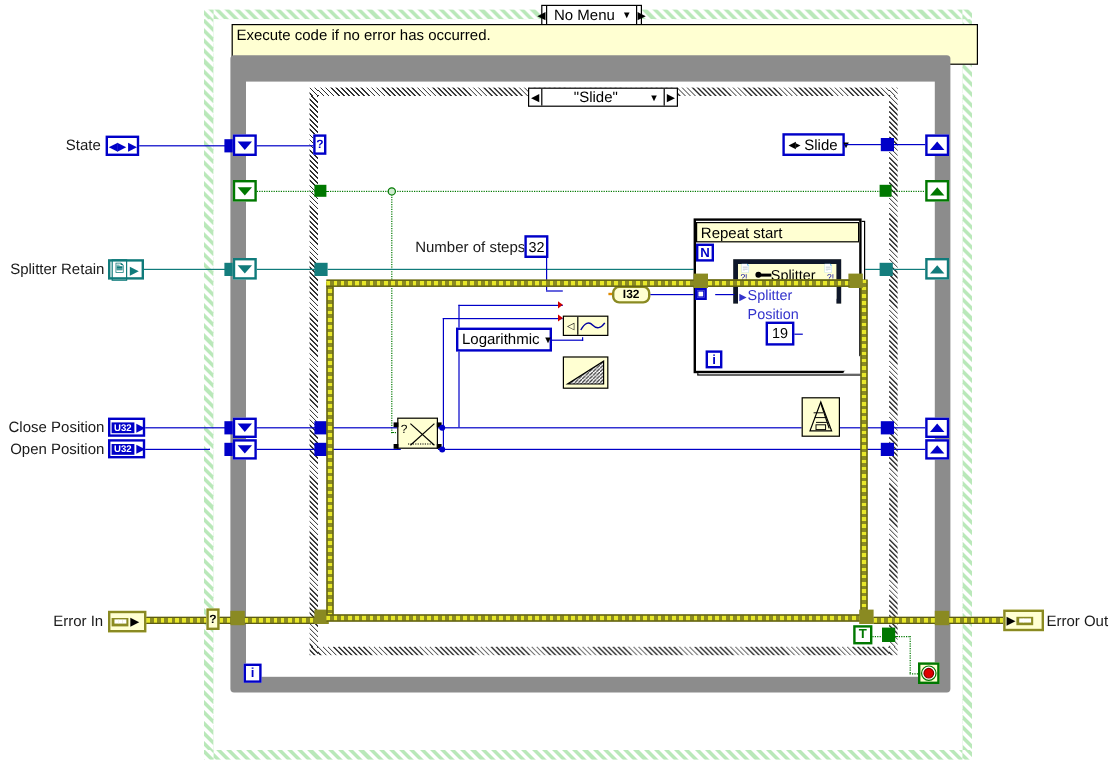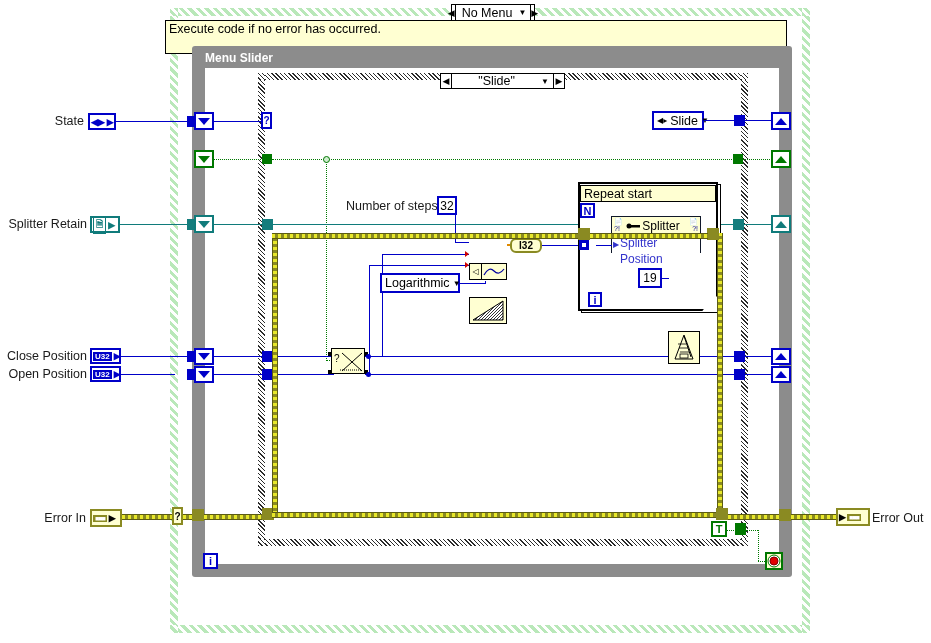--- a/index.html
+++ b/index.html
@@ -88,21 +88,21 @@
   .iterbox{border:2px solid #0000c8;background:#fff;color:#0000c8;font-size:11px;
            font-weight:bold;display:flex;align-items:center;justify-content:center;}
   .nbox{border:2px solid #0000c8;background:#fff;color:#0000c8;font-size:11px;
         font-weight:bold;display:flex;align-items:center;justify-content:center;}
   .tbox{border:2px solid #007800;background:#fff;color:#007800;font-size:11px;
         font-weight:bold;display:flex;align-items:center;justify-content:center;}
   .stopbox{border:2px solid #007800;background:#fff;display:flex;align-items:center;justify-content:center;}
   .i32box{border:2px solid #8a8a22;background:#ffffd2;color:#000;font-size:10px;font-weight:bold;
           display:flex;align-items:center;justify-content:center;border-radius:6px;}
 
-  .subvi{border:1px solid #0f172a;background:#ffffd2;}
+  .subvi{border:4px solid #0f172a;background:#ffffd2;}
   .subvi-title{display:flex;align-items:center;justify-content:center;
                font-size:12px;color:#000;height:17px;border-bottom:1px solid #000;position:relative;}
   .subvi-sub{font-size:12px;color:#3333cc;padding-left:8px;line-height:16px;}
   .func{border:1px solid #000;background:#ffffd2;position:relative;}
   .selnode{border:1px solid #000;background:#ffffd2;position:relative;}
   .orange-wire{position:absolute;height:2px;background:#e08a00;}
   .red-arrow{position:absolute;width:0;height:0;border-top:3px solid transparent;
              border-bottom:3px solid transparent;border-left:4px solid #cc0000;}
 </style>
 </head>
@@ -113,27 +113,26 @@
   <div class="abs errcase" style="left:170px;top:8px;width:640px;height:625px;"></div>
   <div class="abs errcase-inner" style="left:178px;top:16px;width:624px;height:609px;"></div>
 
   <div class="abs selector" style="left:451px;top:4px;width:84px;height:17px;">
     <div class="sel-arrow">◀</div>
     <div class="sel-text">No Menu</div>
     <div class="sel-dd">▼</div>
     <div class="sel-arrow r">▶</div>
   </div>
 
-  <div class="abs comment" style="left:165px;top:20px;width:622px;height:34px;">
+  <div class="abs comment" style="left:193px;top:20px;width:622px;height:34px;">
     <span>Execute code if no error has occurred.</span>
   </div>
 
   <div class="abs whileloop" style="left:192px;top:46px;width:600px;height:531px;border-radius:3px;"></div>
   <div class="abs whileloop-inner" style="left:205px;top:68px;width:574px;height:496px;"></div>
-  <div class="abs loop-title" style="left:205px;top:50px;width:200px;height:16px;line-height:16px;">Menu Slider</div>
 
   <div class="abs casestruct" style="left:258px;top:73px;width:490px;height:473px;"></div>
   <div class="abs casestruct-inner" style="left:265px;top:80px;width:476px;height:459px;"></div>
 
   <div class="abs selector" style="left:440px;top:73px;width:125px;height:16px;">
     <div class="sel-arrow">◀</div>
     <div class="sel-text">"Slide"</div>
     <div class="sel-dd">▼</div>
     <div class="sel-arrow r">▶</div>
   </div>

